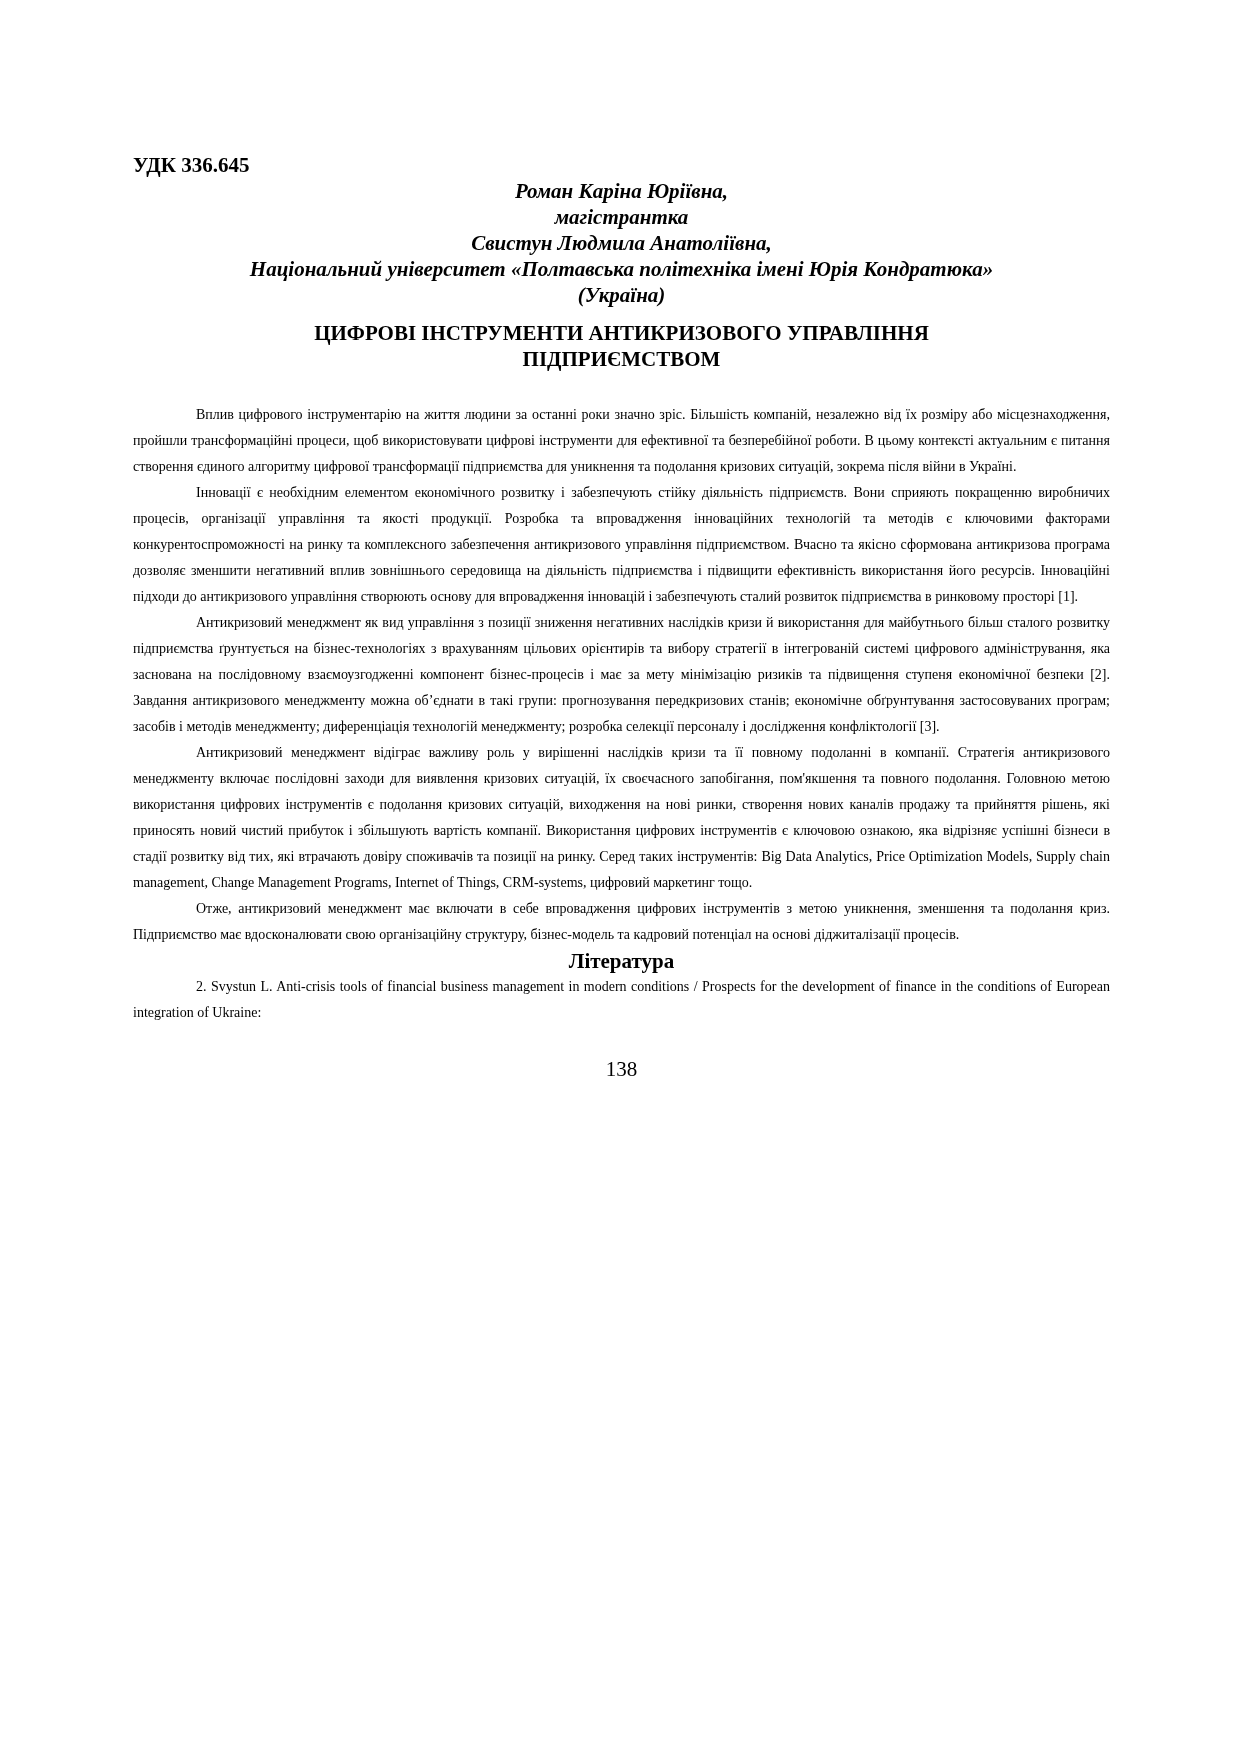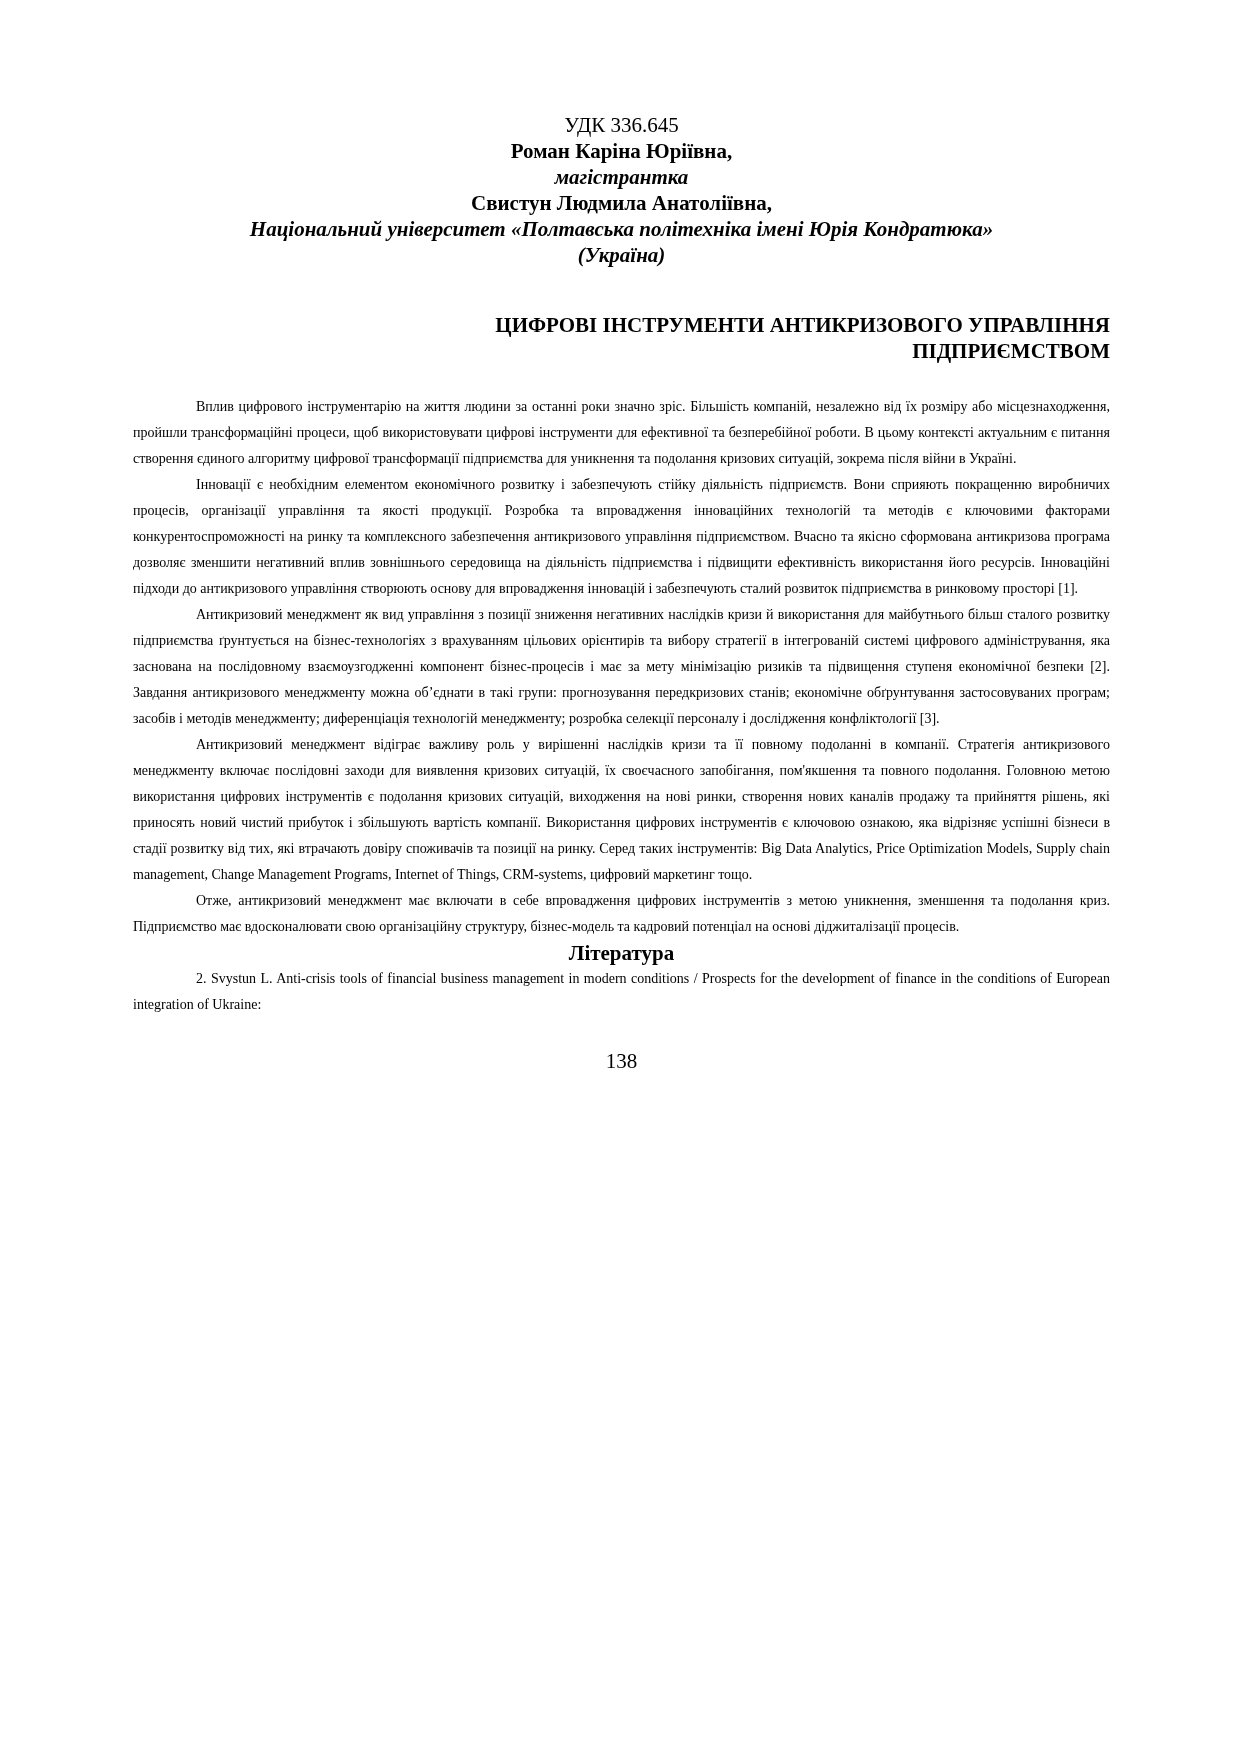--- a/index.html
+++ b/index.html
@@ -18,32 +18,33 @@
     padding: 112px 130px 0 133px;
     position: relative;
     background: #ffffff;
   }
   .line {
     font-size: 21px;
     line-height: 26px;
     font-weight: bold;
   }
   .udc {
-    font-weight: normal;
-    text-align: center;
+    font-weight: bold;
+    text-align: left;
+    margin-top: 40px;
   }
   .c { text-align: center; }
   .i { font-style: italic; }
-  .bi { font-weight: bold; }
+  .bi { font-style: italic; font-weight: bold; }
   .title {
-    text-align: right;
+    text-align: center;
     font-weight: bold;
     font-size: 21px;
     line-height: 26px;
-    margin-top: 44px;
+    margin-top: 12px;
     margin-bottom: 30px;
   }
   .body-p {
     font-size: 14px;
     line-height: 26px;
     text-align: justify;
     text-indent: 63px;
   }
   .refs-heading {
     font-weight: bold;

